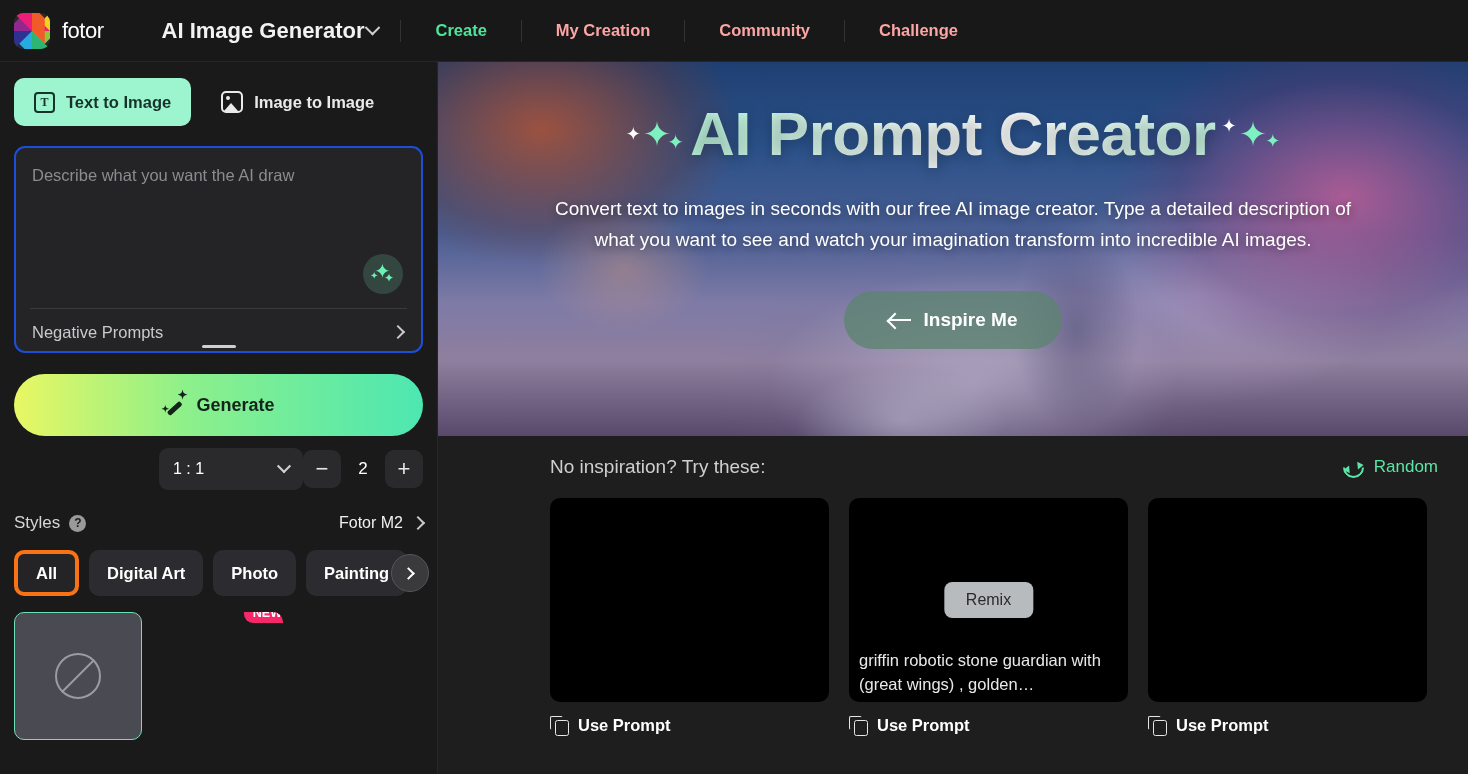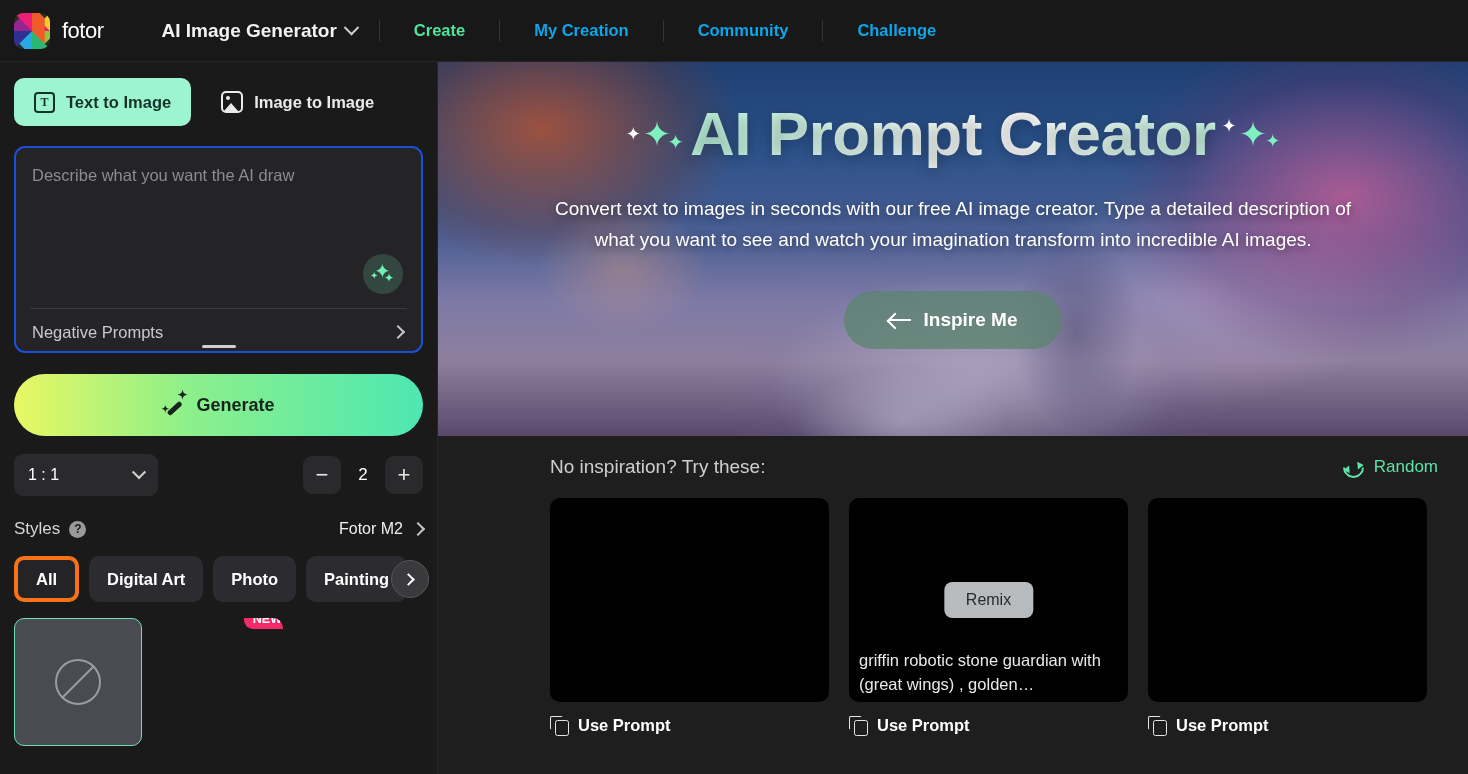--- a/index.html
+++ b/index.html
@@ -26,29 +26,29 @@
   }
   .logo-mark i {
     position:absolute; left:50%; top:50%; width:50%; height:50%;
     transform-origin:0 0; display:block;
   }
   .brand-name {
     font-size:22px; font-weight:400; letter-spacing:-0.5px;
     margin-left:12px; color:#fff;
   }
   .nav-dd {
-    display:flex; align-items:center; gap:9px;
-    margin-left:58px; font-size:19px; font-weight:700; color:#f2f2f2;
+    display:flex; align-items:center; gap:3px;
+    margin-left:58px; font-size:22px; font-weight:700; color:#f2f2f2;
     cursor:pointer;
   }
   .chev-d { width:11px; height:11px; border-right:2px solid #cfcfcf; border-bottom:2px solid #cfcfcf; transform:rotate(45deg) translate(-2px,-2px); }
   .nav-sep { width:1px; height:22px; background:#333; margin:0 0px; }
   .nav-items { display:flex; align-items:center; margin-left:22px; }
   .nav-item {
-    font-size:16.5px; font-weight:700; color:#0ea5e9;
+    font-size:16.5px; font-weight:700; color:#fca5a5;
     padding:0 34px; cursor:pointer; white-space:nowrap;
   }
   .nav-item.active { color:#4fe39b; }
 
   
   .body-wrap { display:flex; width:1468px; height:712px; }
 
   
   .sidebar {
     width:438px; height:712px; background:#1a1a1a;
@@ -123,21 +123,21 @@
   .wand { position:relative; width:24px; height:24px; flex:none; }
   .wand::before{
     content:""; position:absolute; left:4px; top:13px; width:17px;height:4.5px;
     background:#15231d; border-radius:2px; transform:rotate(-42deg);
   }
   .wand::after{
     content:"✦"; position:absolute; right:-1px; top:-5px; font-size:12px; color:#15231d;
   }
   .wand i{ position:absolute; left:-1px; bottom:3px; font-size:9px; color:#15231d; font-style:normal;}
 
-  .ratio-row { margin-top:18px; display:flex; align-items:center; justify-content:space-between; }
+  .ratio-row { margin-top:12px; display:flex; align-items:center; justify-content:flex-end; }
   .ratio-sel {
     width:144px;height:42px;border-radius:9px;background:#2a2a2d;
     display:flex;align-items:center;justify-content:space-between;
     padding:0 14px; font-size:16px; cursor:pointer;
   }
   .chev-s { width:10px;height:10px;border-right:2px solid #d2d2d2;border-bottom:2px solid #d2d2d2;transform:rotate(45deg) translate(-2px,-2px); }
   .cnt-row { display:flex; align-items:center; gap:6px; }
   .cnt-btn {
     width:38px;height:38px;border-radius:9px;background:#2a2a2d;
     display:flex;align-items:center;justify-content:center;

